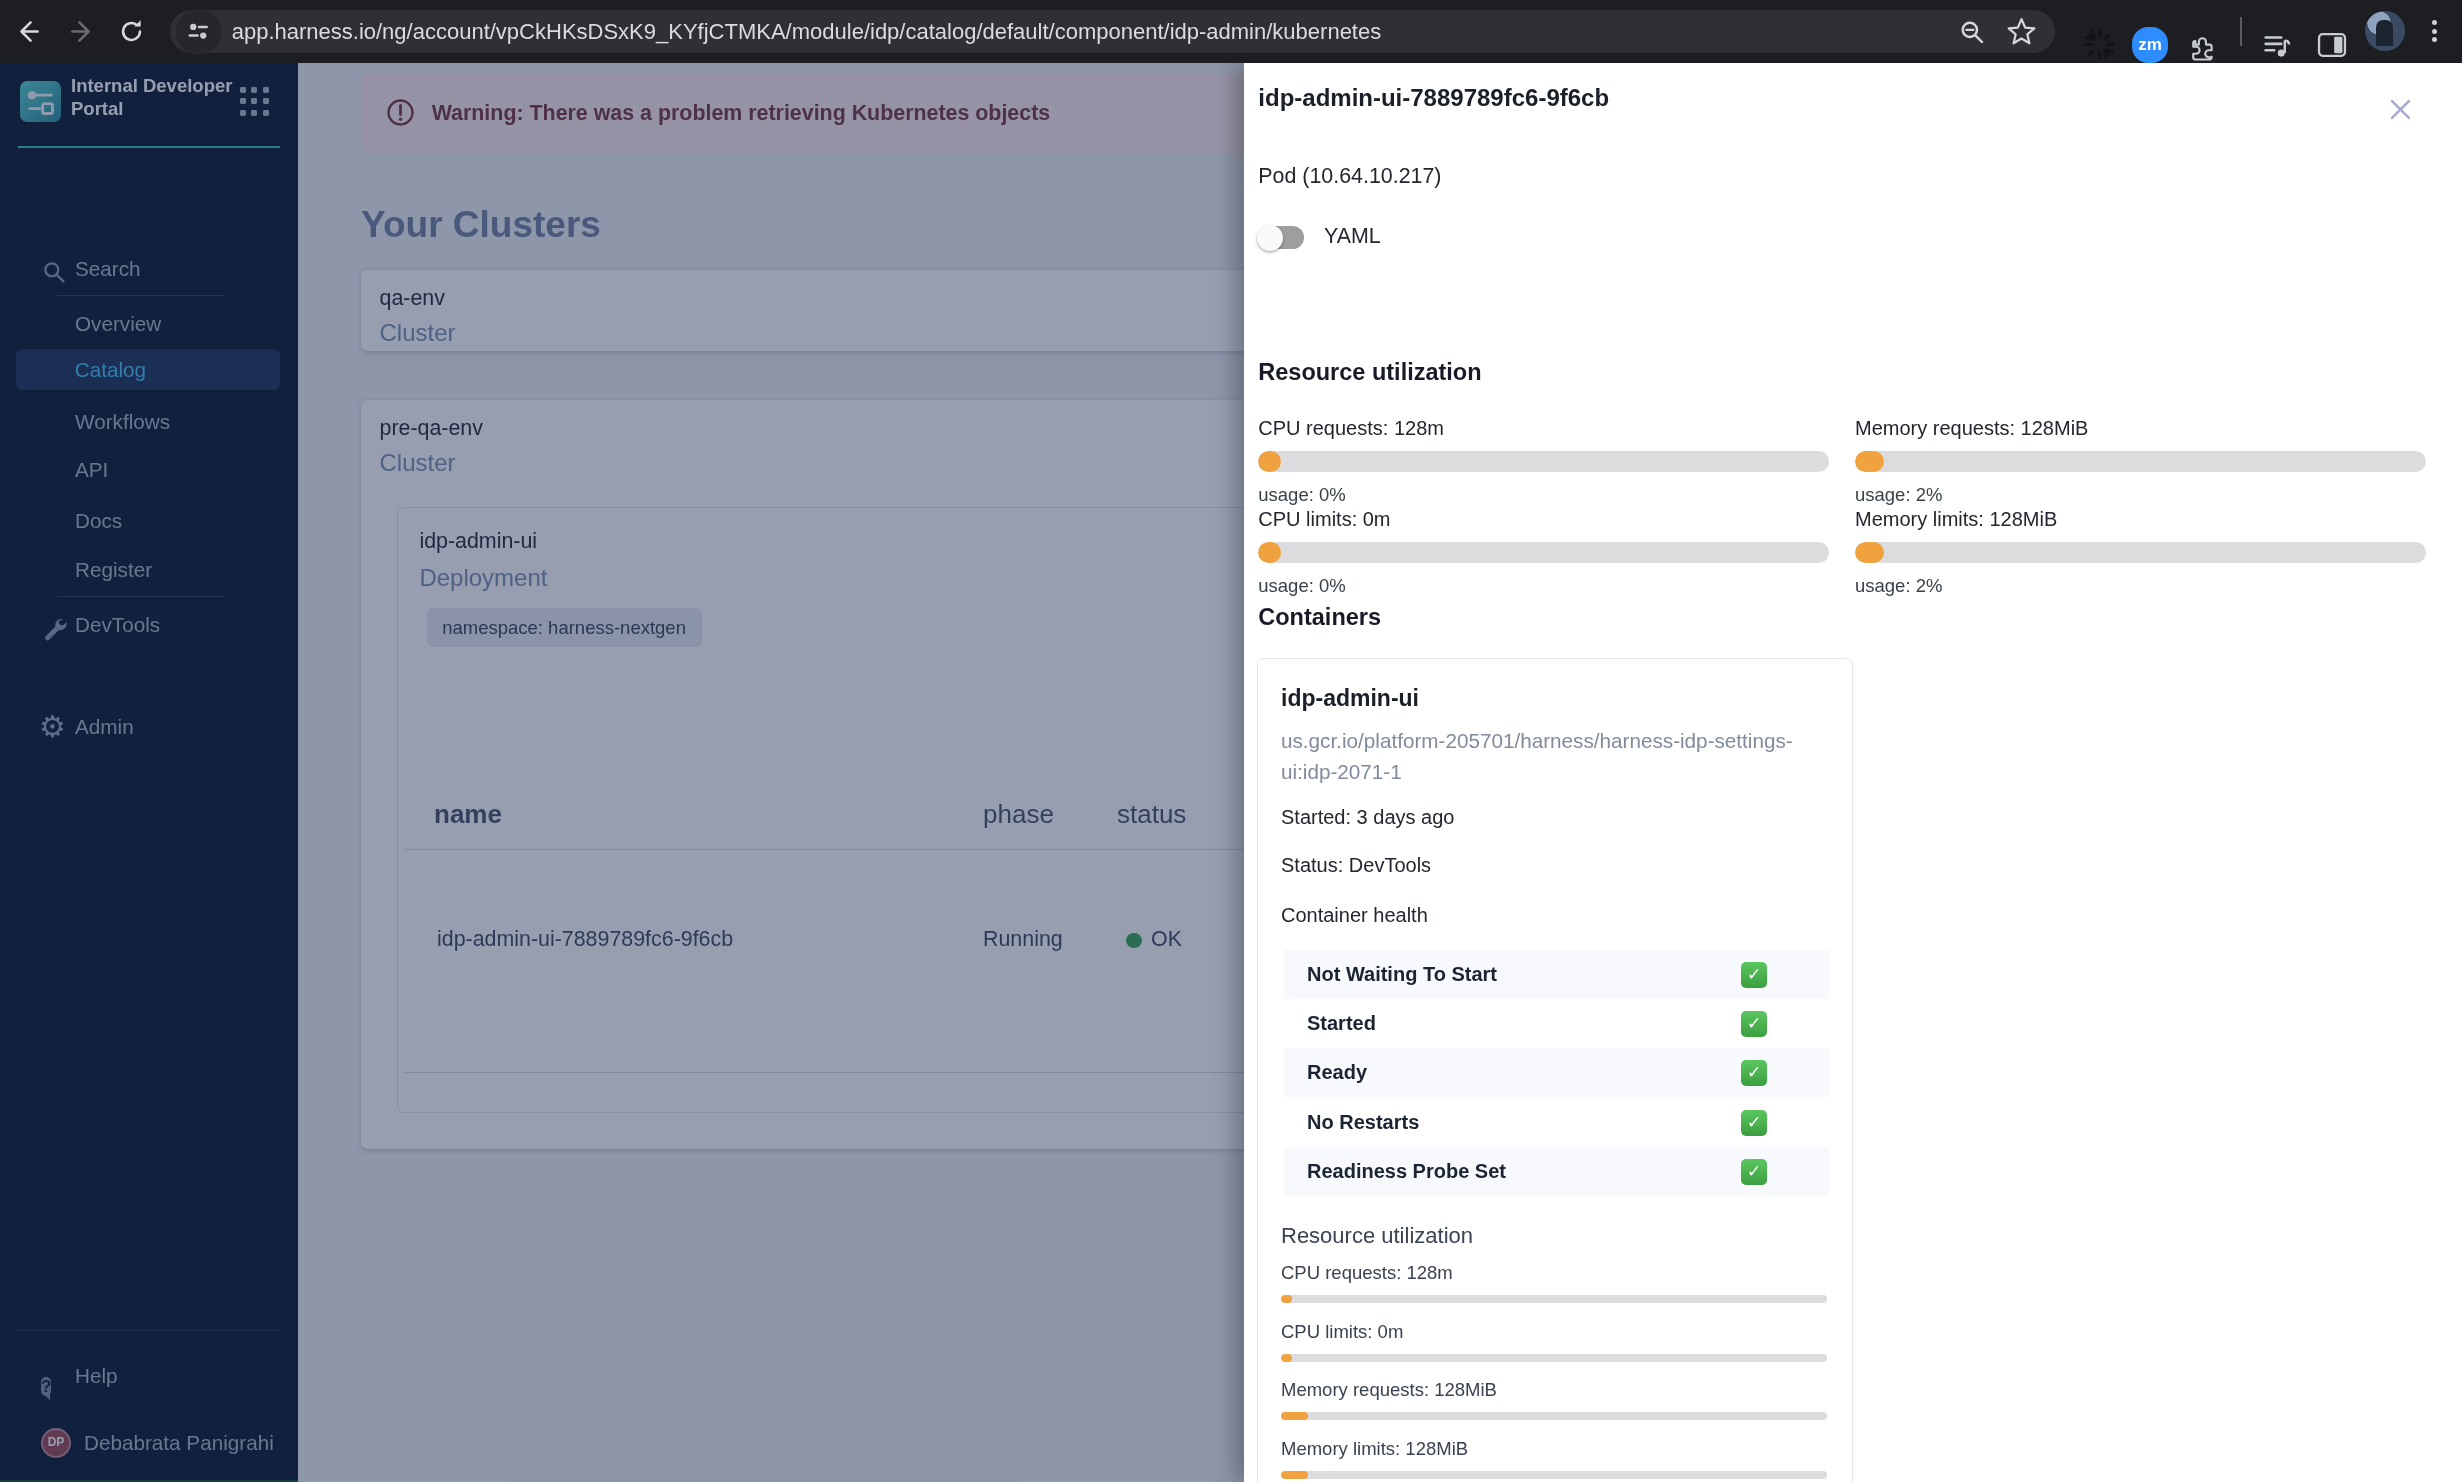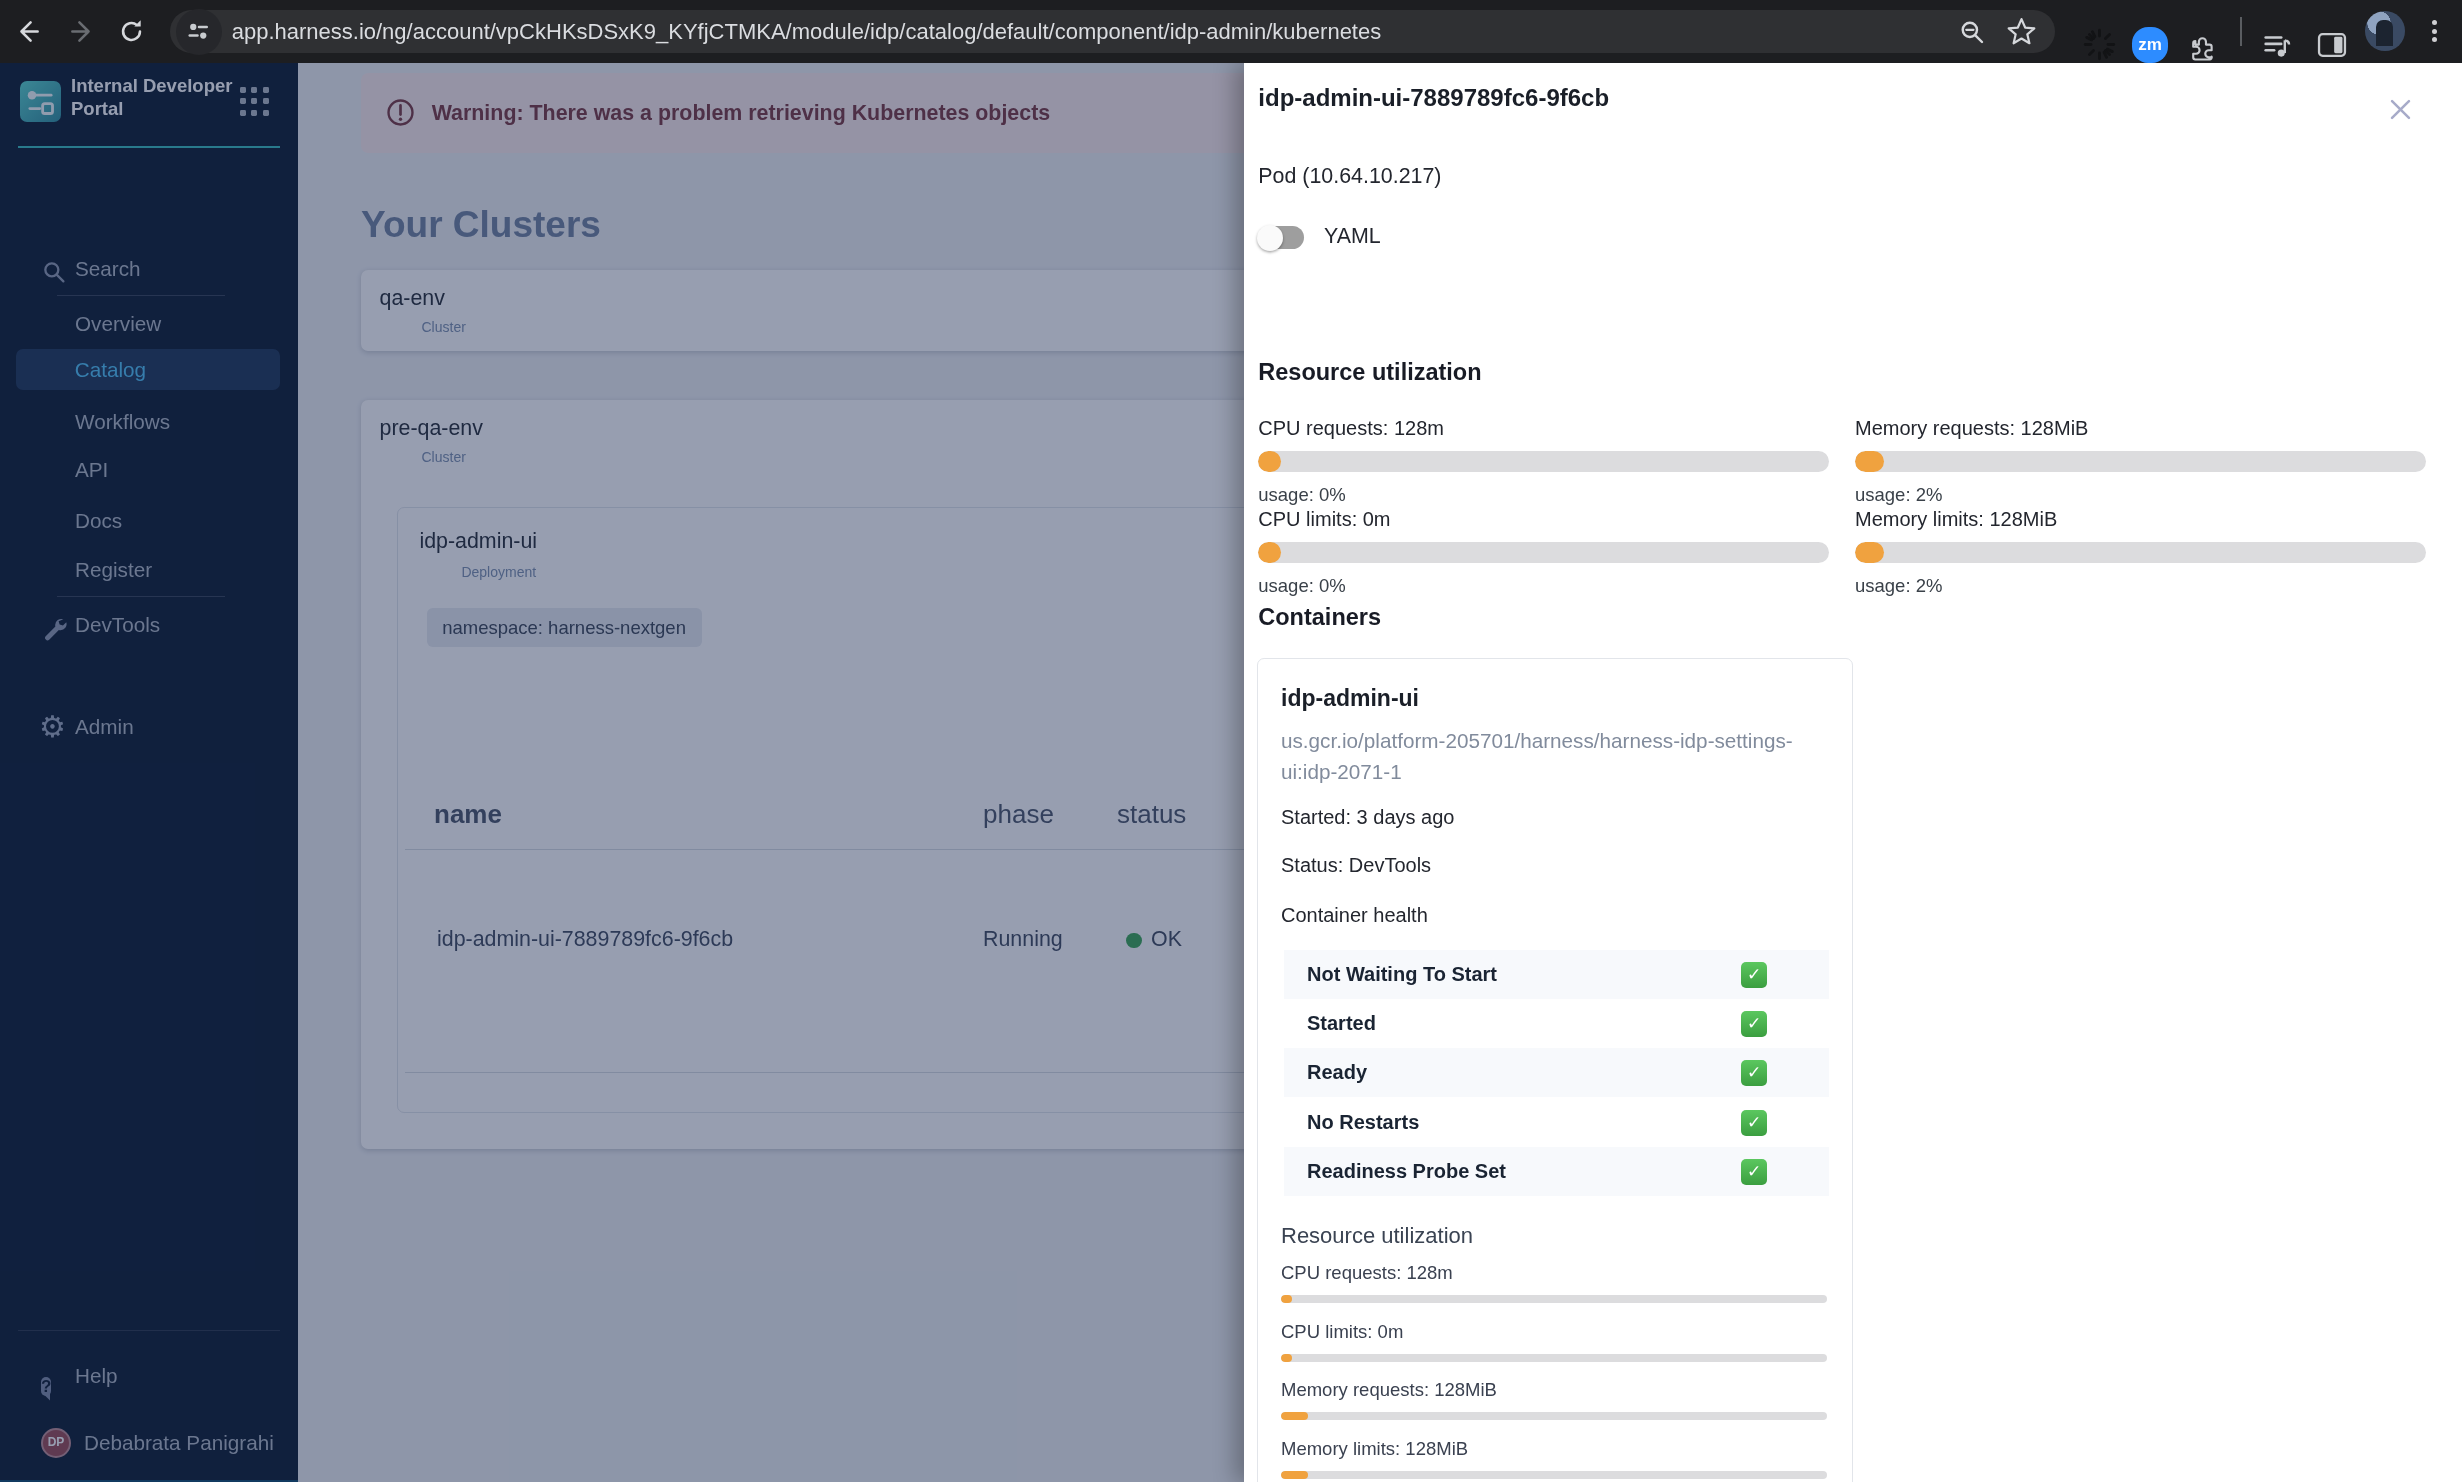--- a/index.html
+++ b/index.html
@@ -1,18 +1,18 @@
 <!DOCTYPE html>
 <html style="font-size:11.4px"><head>
 <meta charset="utf-8">
 <style>
   * { box-sizing: border-box; margin: 0; padding: 0; }
   html,body { width:2462px; height:1482px; overflow:hidden; background:#000; }
   body { font-family:"Liberation Sans","DejaVu Sans",sans-serif; }
-  .stage { position:relative; width:2462px; height:1482px; overflow:hidden; background:#0c4a6e; }
+  .stage { position:relative; width:2462px; height:1482px; overflow:hidden; background:#14532d; }
 
   
   .chrome { position:absolute; left:0; top:0; width:2462px; height:63px; background:#1D1E21; z-index:30; }
   .chrome svg { display:block; }
   .navbtn { position:absolute; top:15.7px; width:31px; height:31px; cursor:pointer; }
   .omnibox { position:absolute; left:170px; top:10px; width:1885px; height:43px; background:#2F3033; border-radius:21.4px; display:flex; align-items:center; }
   .tune-chip { width:46px; height:46px; margin-left:5.7px; flex:0 0 auto; border-radius:50%; background:#26272B; display:flex; align-items:center; justify-content:center; }
   .url-text { margin-left:10px; font-size:22px; color:#DADCE0; white-space:nowrap; overflow:hidden; flex:1 1 auto; }
   .omni-ic { flex:0 0 auto; margin-right:18.5px; }
   .ext-row { position:absolute; top:0; height:63px; display:flex; align-items:flex-end; }
@@ -42,21 +42,21 @@
   .dp-avatar { position:absolute; left:41px; top:5.7px; width:30px; height:30px; border-radius:50%; background:#9A4A52; border:2.1px solid #BE8C94; color:#fff; font-size:12px; font-weight:bold; display:flex; align-items:center; justify-content:center; }
 
   
   .main { position:absolute; left:298px; top:63px; width:2164px; height:1420px; background:#EEF0F3; z-index:1; }
   .warn-banner { position:absolute; left:63px; top:10px; width:2079px; height:80px; background:#FBECEC; border-radius:7.1px; display:flex; align-items:center; }
   .warn-banner .txt { margin-left:15.7px; font-size:21.4px; font-weight:600; color:#7A3841; }
   .warn-ic { margin-left:24px; flex:0 0 auto; }
   .page-title { position:absolute; left:63px; top:141px; font-size:37px; font-weight:bold; color:#70819F; }
   .card { position:absolute; background:#FFFFFF; border-radius:7.1px; box-shadow:0 1.4px 5.7px rgba(30,40,60,0.18); }
   .card-name { position:absolute; left:18.5px; top:15.7px; font-size:21.4px; color:#262D36; }
-  .card-sub { position:absolute; left:18.5px; top:49px; font-size:14px; color:#7C90AF;margin-left:42px; }
+  .card-sub { position:absolute; left:18.5px; top:49px; font-size:24px; color:#7C90AF; }
   .inner-card { position:absolute; left:36px; top:107px; width:2000px; height:606px; background:#fff; border:1.4px solid #E1E5EB; border-radius:7.1px; }
   .ns-chip { position:absolute; left:28.5px; top:100px; height:39px; padding:0 15.7px; background:#E8EBF1; border-radius:5.7px; font-size:18.5px; color:#3A4556; line-height:39px; }
   .thead span { position:absolute; top:0; font-size:26px; color:#4A5568; }
   .trow span { position:absolute; top:0; font-size:21.4px; color:#3F4A5E; }
   .hline { position:absolute; left:7.1px; right:7.1px; height:0.7px; background:#D8DCE2; }
   .status-dot { position:absolute; width:15.7px; height:15.7px; border-radius:50%; background:#3BA755; }
 
   
   .scrim { position:absolute; left:0; top:63px; width:1244px; height:1420px; background:rgba(24,40,80,0.45); z-index:5; }
 

